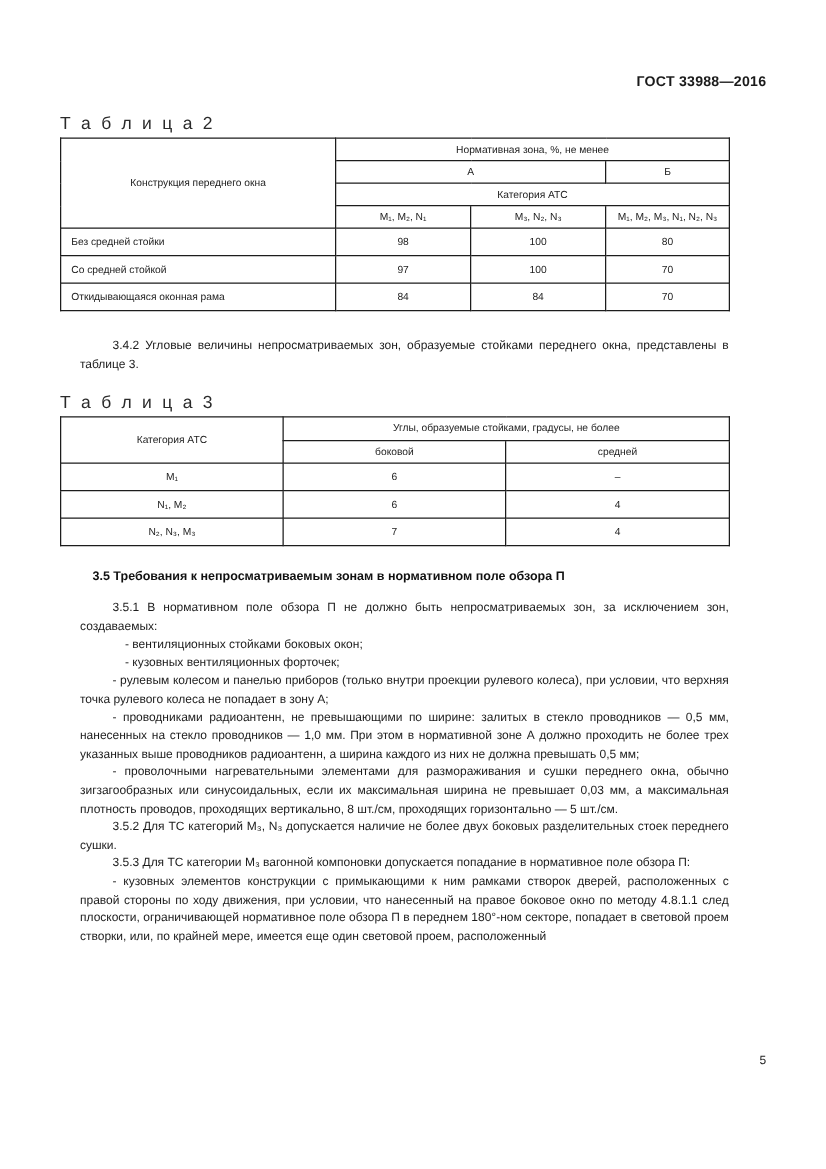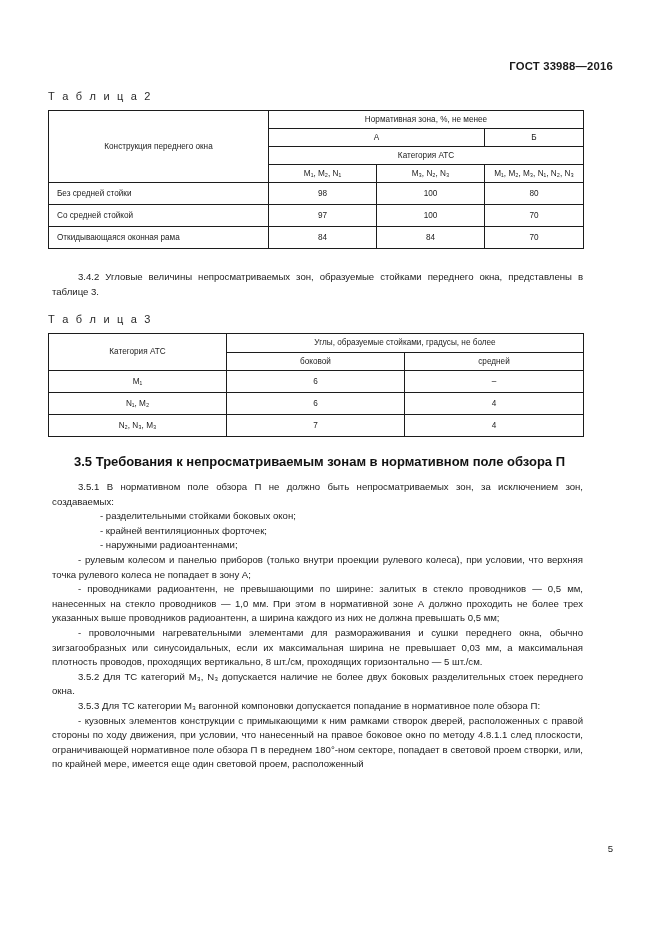--- a/index.html
+++ b/index.html
@@ -31,21 +31,21 @@
     top: 60px;
     font-size: 11.3px;
     font-weight: bold;
     letter-spacing: 0.2px;
     text-align: right;
     white-space: nowrap;
   }
 
   
   .table-caption {
-    font-size: 11px;
+    font-size: 14px;
     letter-spacing: 2.2px;
     color: #2a2a2a;
     margin: 0 0 6px 0;
   }
 
   
   table.gost {
     border-collapse: collapse;
     width: 535px;
     table-layout: fixed;
@@ -82,32 +82,32 @@
   #table2-wrap    { left: 48px; top: 110px; }
 
   #para-342       { left: 48px; top: 270px; width: 535px; }
   #table3-caption { left: 48px; top: 313px; }
   #table3-wrap    { left: 48px; top: 333px; }
 
   #section-35     { left: 48px; top: 455px; width: 535px; }
 
   
   p.body {
-    margin: 0 0 0 4px;
+    margin: 0 0 0 16px;
     font-size: 9.6px;
     line-height: 14.6px;
     text-align: justify;
     text-justify: inter-word;
     color: #1c1c1c;
   }
   p.body.indent { text-indent: 26px; }
   p.heading {
     margin: 0 0 11px 0;
     text-indent: 26px;
-    font-size: 13px;
+    font-size: 10px;
     font-weight: bold;
     line-height: 14px;
     color: #111;
   }
   ul.dashlist {
     list-style: none;
     margin: 0;
     padding: 0;
   }
   ul.dashlist li {
@@ -223,28 +223,27 @@
       </tbody>
     </table>
   </div>
 
   <div class="blk" id="section-35">
     <p class="heading">3.5 Требования к непросматриваемым зонам в нормативном поле обзора П</p>
 
     <p class="body indent">3.5.1 В нормативном поле обзора П не должно быть непросматриваемых зон, за исключением зон, создаваемых:</p>
 
     <ul class="dashlist">
-      <li>- разделительными стойками боковых окон;</li>
-      <li>- крайней вентиляционных форточек;</li>
-      <li>- наружными радиоантеннами;</li>
+      <li>- вентиляционных стойками боковых окон;</li>
+      <li>- кузовных вентиляционных форточек;</li>
     </ul>
 
     <p class="body indent">- рулевым колесом и панелью приборов (только внутри проекции рулевого колеса), при условии, что верхняя точка рулевого колеса не попадает в зону А;</p>
     <p class="body indent">- проводниками радиоантенн, не превышающими по ширине: залитых в стекло проводников — 0,5 мм, нанесенных на стекло проводников — 1,0 мм. При этом в нормативной зоне А должно проходить не более трех указанных выше проводников радиоантенн, а ширина каждого из них не должна превышать 0,5 мм;</p>
     <p class="body indent">- проволочными нагревательными элементами для размораживания и сушки переднего окна, обычно зигзагообразных или синусоидальных, если их максимальная ширина не превышает 0,03 мм, а максимальная плотность проводов, проходящих вертикально, 8 шт./см, проходящих горизонтально — 5 шт./см.</p>
-    <p class="body indent">3.5.2 Для ТС категорий M₃, N₃ допускается наличие не более двух боковых разделительных стоек переднего окна.</p>
+    <p class="body indent">3.5.2 Для ТС категорий M₃, N₃ допускается наличие не более двух боковых разделительных стоек переднего сушки.</p>
     <p class="body indent">3.5.3 Для ТС категории M₃ вагонной компоновки допускается попадание в нормативное поле обзора П:</p>
     <p class="body indent">- кузовных элементов конструкции с примыкающими к ним рамками створок дверей, расположенных с правой стороны по ходу движения, при условии, что нанесенный на правое боковое окно по методу 4.8.1.1 след плоскости, ограничивающей нормативное поле обзора П в переднем 180°-ном секторе, попадает в световой проем створки, или, по крайней мере, имеется еще один световой проем, расположенный</p>
   </div>
 
   <div class="page-number">5</div>
 
 </div>
 
 </body></html>

